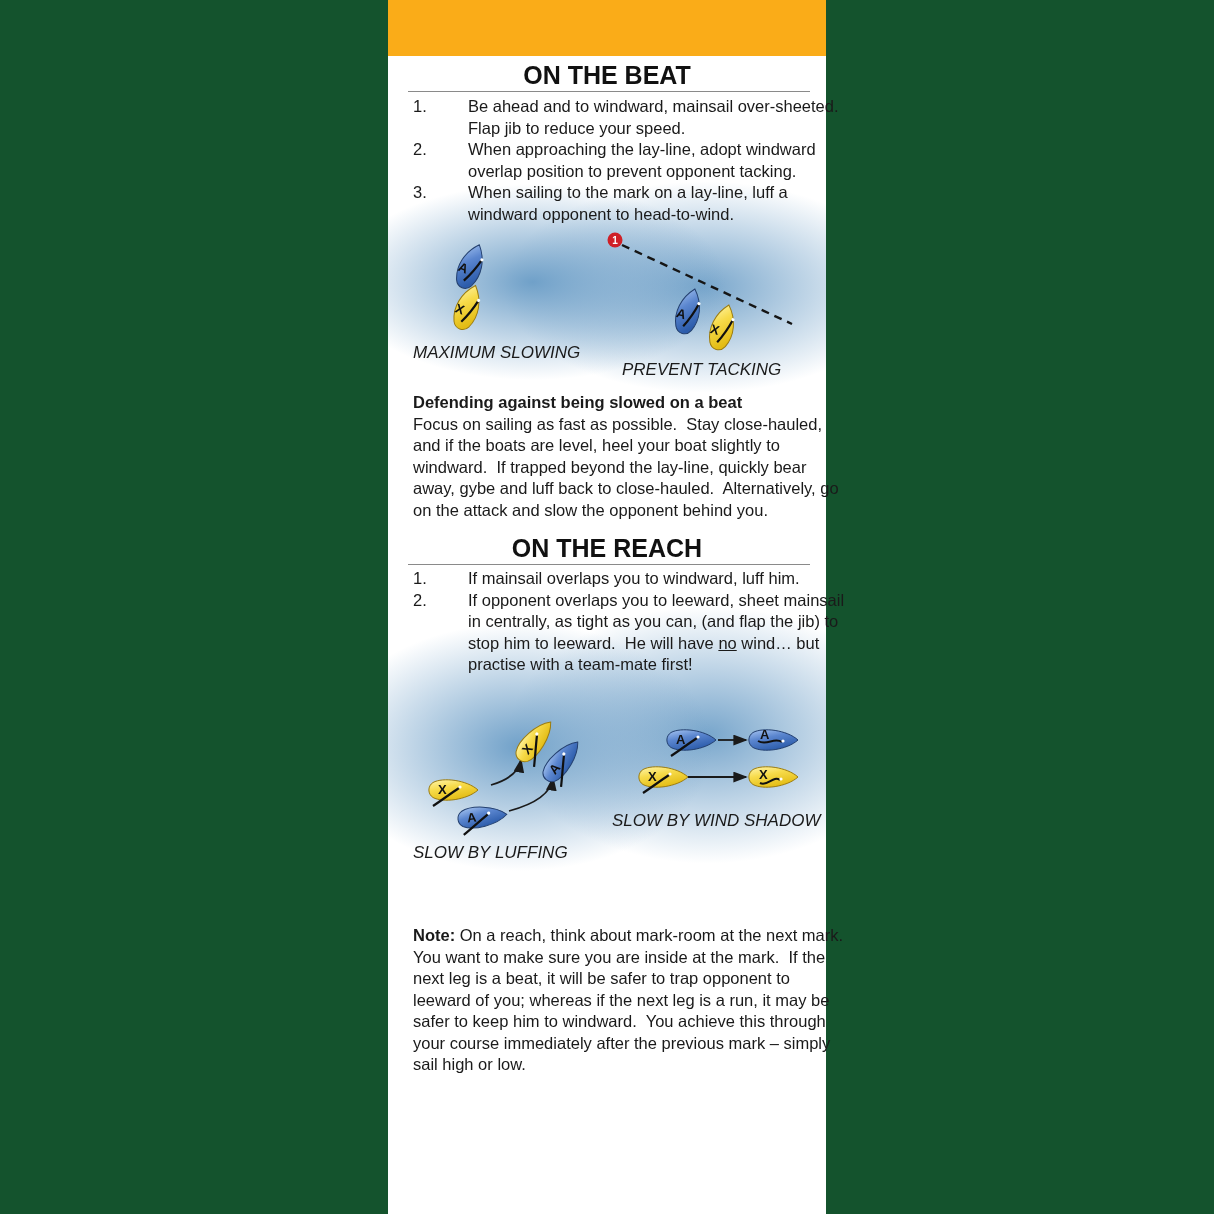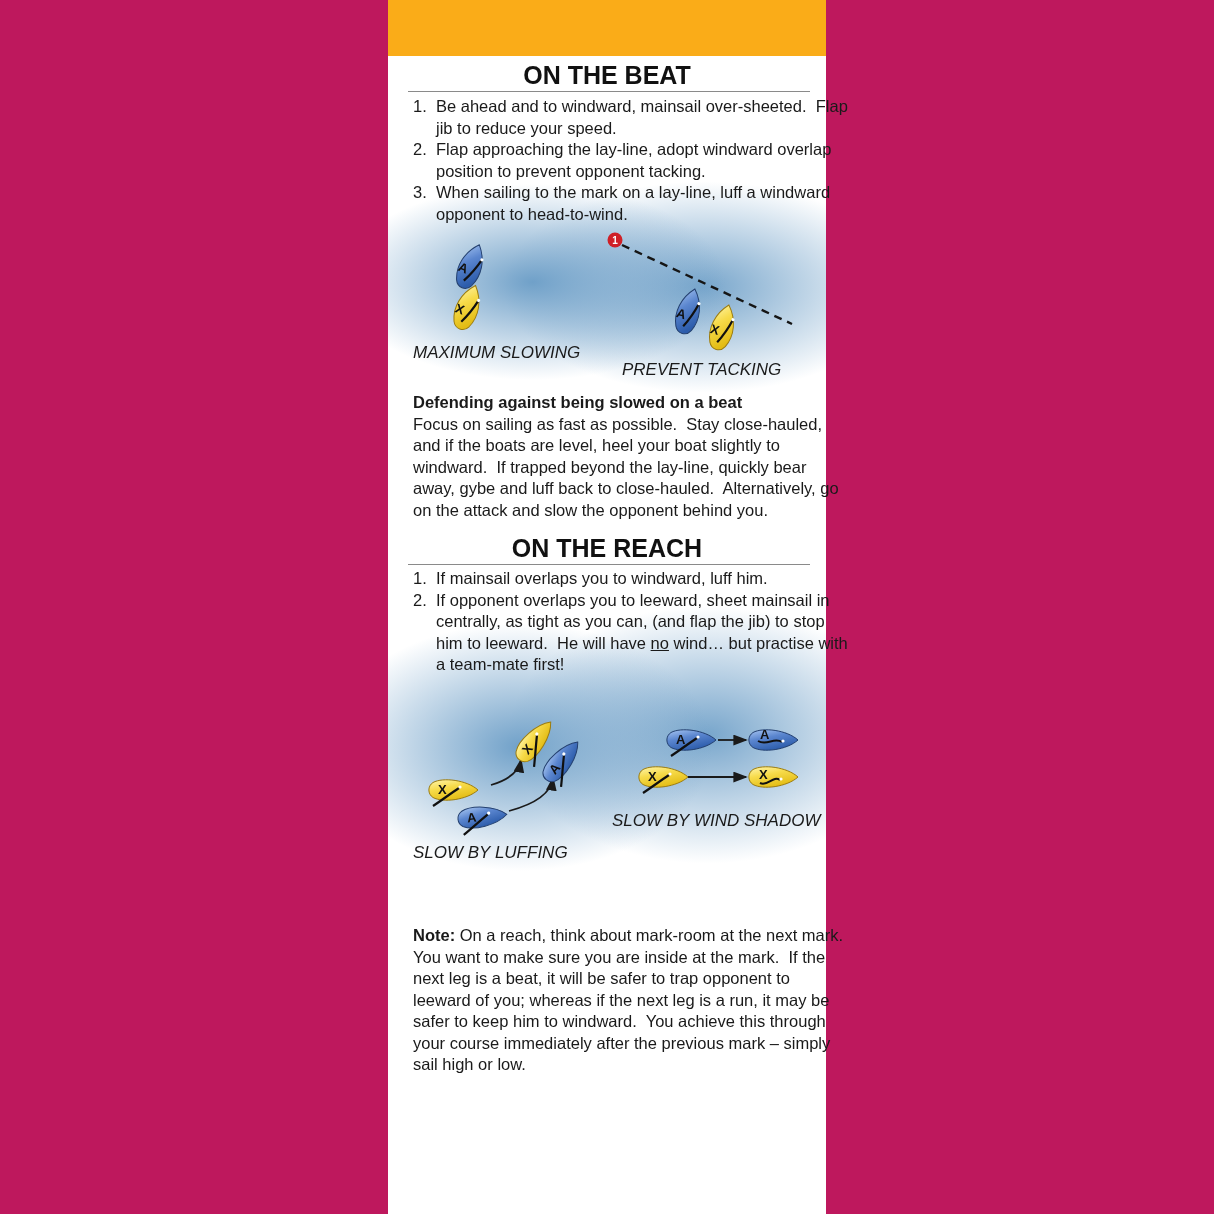--- a/index.html
+++ b/index.html
@@ -1,16 +1,16 @@
 <!DOCTYPE html>
 <html><head>
 <meta charset="utf-8">
 <style>
   html,body{margin:0;padding:0;background:#ffffff;}
-  .page{position:relative;width:1214px;height:1214px;background:#be185d;overflow:hidden;
+  .page{position:relative;width:1214px;height:1214px;background:#14532d;overflow:hidden;
         font-family:"Liberation Sans",sans-serif;color:#1a1a1a;}
   .column{position:absolute;left:388px;top:0;width:438px;height:1214px;background:#ffffff;}
   .topbar{position:absolute;left:0;top:0;width:438px;height:56px;background:#FAAC18;z-index:3;}
   .footerbar{position:absolute;left:0;top:1232px;width:438px;height:48px;background:#F2A72A;z-index:3;
              display:flex;align-items:center;justify-content:center;}
   .footerbar .ftxt{color:#ffffff;font-weight:bold;font-size:25px;letter-spacing:.5px;}
   .cloud{position:absolute;left:0;width:438px;z-index:0;pointer-events:none;}
   .cloud1{top:163px;height:248px;
     background:
       radial-gradient(ellipse 58% 52% at 33% 48%, rgba(105,156,198,.95) 0%, rgba(105,156,198,0) 76%),
@@ -19,21 +19,21 @@
     background:
       radial-gradient(ellipse 58% 54% at 30% 50%, rgba(105,156,198,.95) 0%, rgba(105,156,198,0) 76%),
       radial-gradient(ellipse 60% 56% at 73% 46%, rgba(105,156,198,.90) 0%, rgba(105,156,198,0) 76%);}
   .block{position:absolute;left:0;width:438px;z-index:2;}
   .stitle{text-align:center;font-weight:bold;font-size:25px;color:#111;}
   .rule{position:absolute;left:20px;right:16px;height:0;border-bottom:1px solid #8a8a8a;}
   .body-text{font-size:16.5px;line-height:21.5px;white-space:pre-wrap;}
   .pad{padding-left:25px;padding-right:27px;}
   .li{display:flex;font-size:16.5px;line-height:21.5px;}
   .li .num{flex:none;width:23px;}
-  .li .txt{flex:1;white-space:pre-wrap;}
+  .li .txt{flex:1;white-space:pre-wrap;margin-left:32px;}
   .bhead{font-weight:bold;font-size:16.5px;line-height:21.5px;}
   .bu{font-weight:normal;text-decoration:underline;}
   .cap{font:italic 17px "Liberation Sans",sans-serif;fill:#1a1a1a;}
   .blet{font:bold 13px "Liberation Sans",sans-serif;fill:#111;}
   .mnum{font:bold 10px "Liberation Sans",sans-serif;fill:#fff;}
   svg{display:block;}
 </style>
 </head>
 <body>
 
@@ -50,21 +50,21 @@
     </div>
     <div class="rule" style="top:91px;"></div>
 
     <div class="block pad" style="top:96px;">
       <div class="li">
         <span class="num">1.</span>
         <span class="txt">Be ahead and to windward, mainsail over-sheeted.  Flap jib to reduce your speed.</span>
       </div>
       <div class="li">
         <span class="num">2.</span>
-        <span class="txt">Flap approaching the lay-line, adopt windward overlap position to prevent opponent tacking.</span>
+        <span class="txt">When approaching the lay-line, adopt windward overlap position to prevent opponent tacking.</span>
       </div>
       <div class="li">
         <span class="num">3.</span>
         <span class="txt">When sailing to the mark on a lay-line, luff a windward opponent to head-to-wind.</span>
       </div>
     </div>
 
     <div class="block" style="top:225px;height:168px;">
       <svg width="438" height="168" viewBox="0 0 438 168">
         <defs>

